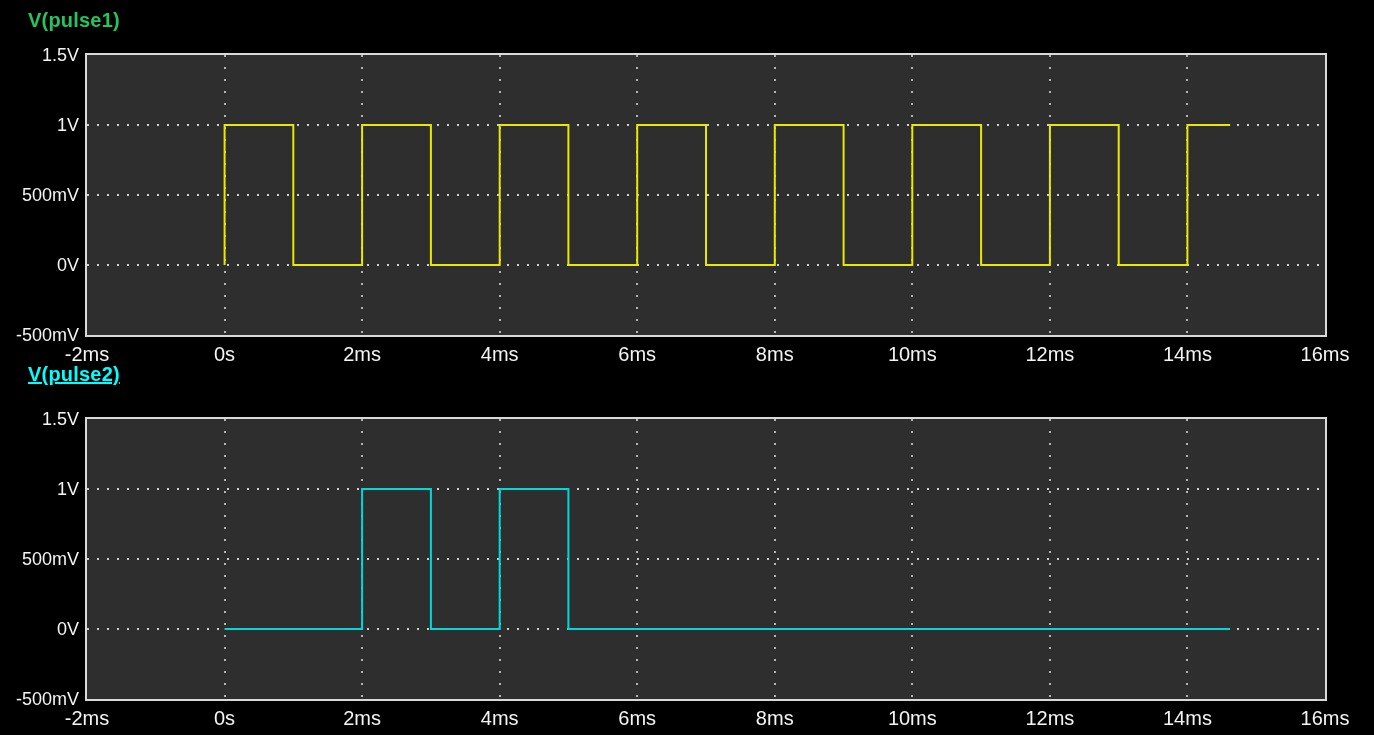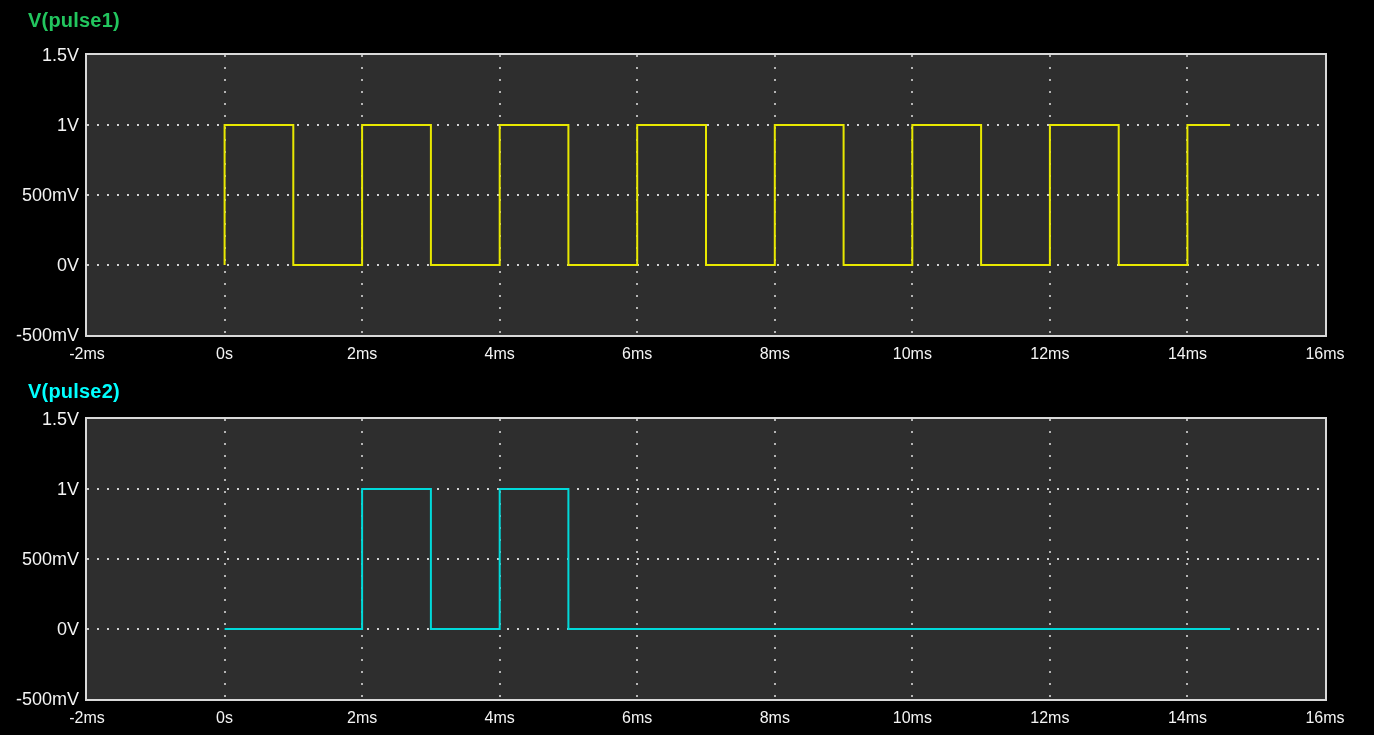--- a/index.html
+++ b/index.html
@@ -23,21 +23,21 @@
   .vgrid{
     position:absolute;top:0;bottom:0;width:2px;
     background:repeating-linear-gradient(to bottom,#b5b5b5 0 2px,transparent 2px 12px);
   }
   .trace-svg{position:absolute;left:0;top:0;overflow:visible;}
   .ylabel{
     position:absolute;left:0;width:79px;height:22px;line-height:22px;
     text-align:right;font-size:18px;color:#f4f4f4;white-space:nowrap;
   }
   .xlabel{
-    position:absolute;transform:translateX(-50%);font-size:16px;
+    position:absolute;transform:translateX(-50%);font-size:20px;
     color:#f4f4f4;white-space:nowrap;line-height:24px;text-align:right;
   }
 </style>
 </head>
 <body>
 
 <div id="root">
 
   <div class="panel">
     <div class="trace-title" style="top: 9px; color: #22c55e;">V(pulse1)</div>
@@ -68,21 +68,21 @@
       <span class="xlabel" style="left: 499.667px; top: 342px;">4ms</span>
       <span class="xlabel" style="left: 637.222px; top: 342px;">6ms</span>
       <span class="xlabel" style="left: 774.778px; top: 342px;">8ms</span>
       <span class="xlabel" style="left: 912.333px; top: 342px;">10ms</span>
       <span class="xlabel" style="left: 1049.89px; top: 342px;">12ms</span>
       <span class="xlabel" style="left: 1187.44px; top: 342px;">14ms</span>
       <span class="xlabel" style="left: 1325px; top: 342px;">16ms</span>
     </div>
 
   <div class="panel">
-    <div class="trace-title" style="top: 380px; color: rgb(0, 255, 255);">V(pulse2)</div>
+    <div class="trace-title" style="top: 363px; color: rgb(0, 255, 255); text-decoration: underline;">V(pulse2)</div>
     <div class="plot" style="top:417px">
         <div class="hgrid" style="top: 69px;"></div>
         <div class="hgrid" style="top: 139px;"></div>
         <div class="hgrid" style="top: 209px;"></div>
         <div class="vgrid" style="left: 136.556px;"></div>
         <div class="vgrid" style="left: 274.111px;"></div>
         <div class="vgrid" style="left: 411.667px;"></div>
         <div class="vgrid" style="left: 549.222px;"></div>
         <div class="vgrid" style="left: 686.778px;"></div>
         <div class="vgrid" style="left: 824.333px;"></div>

